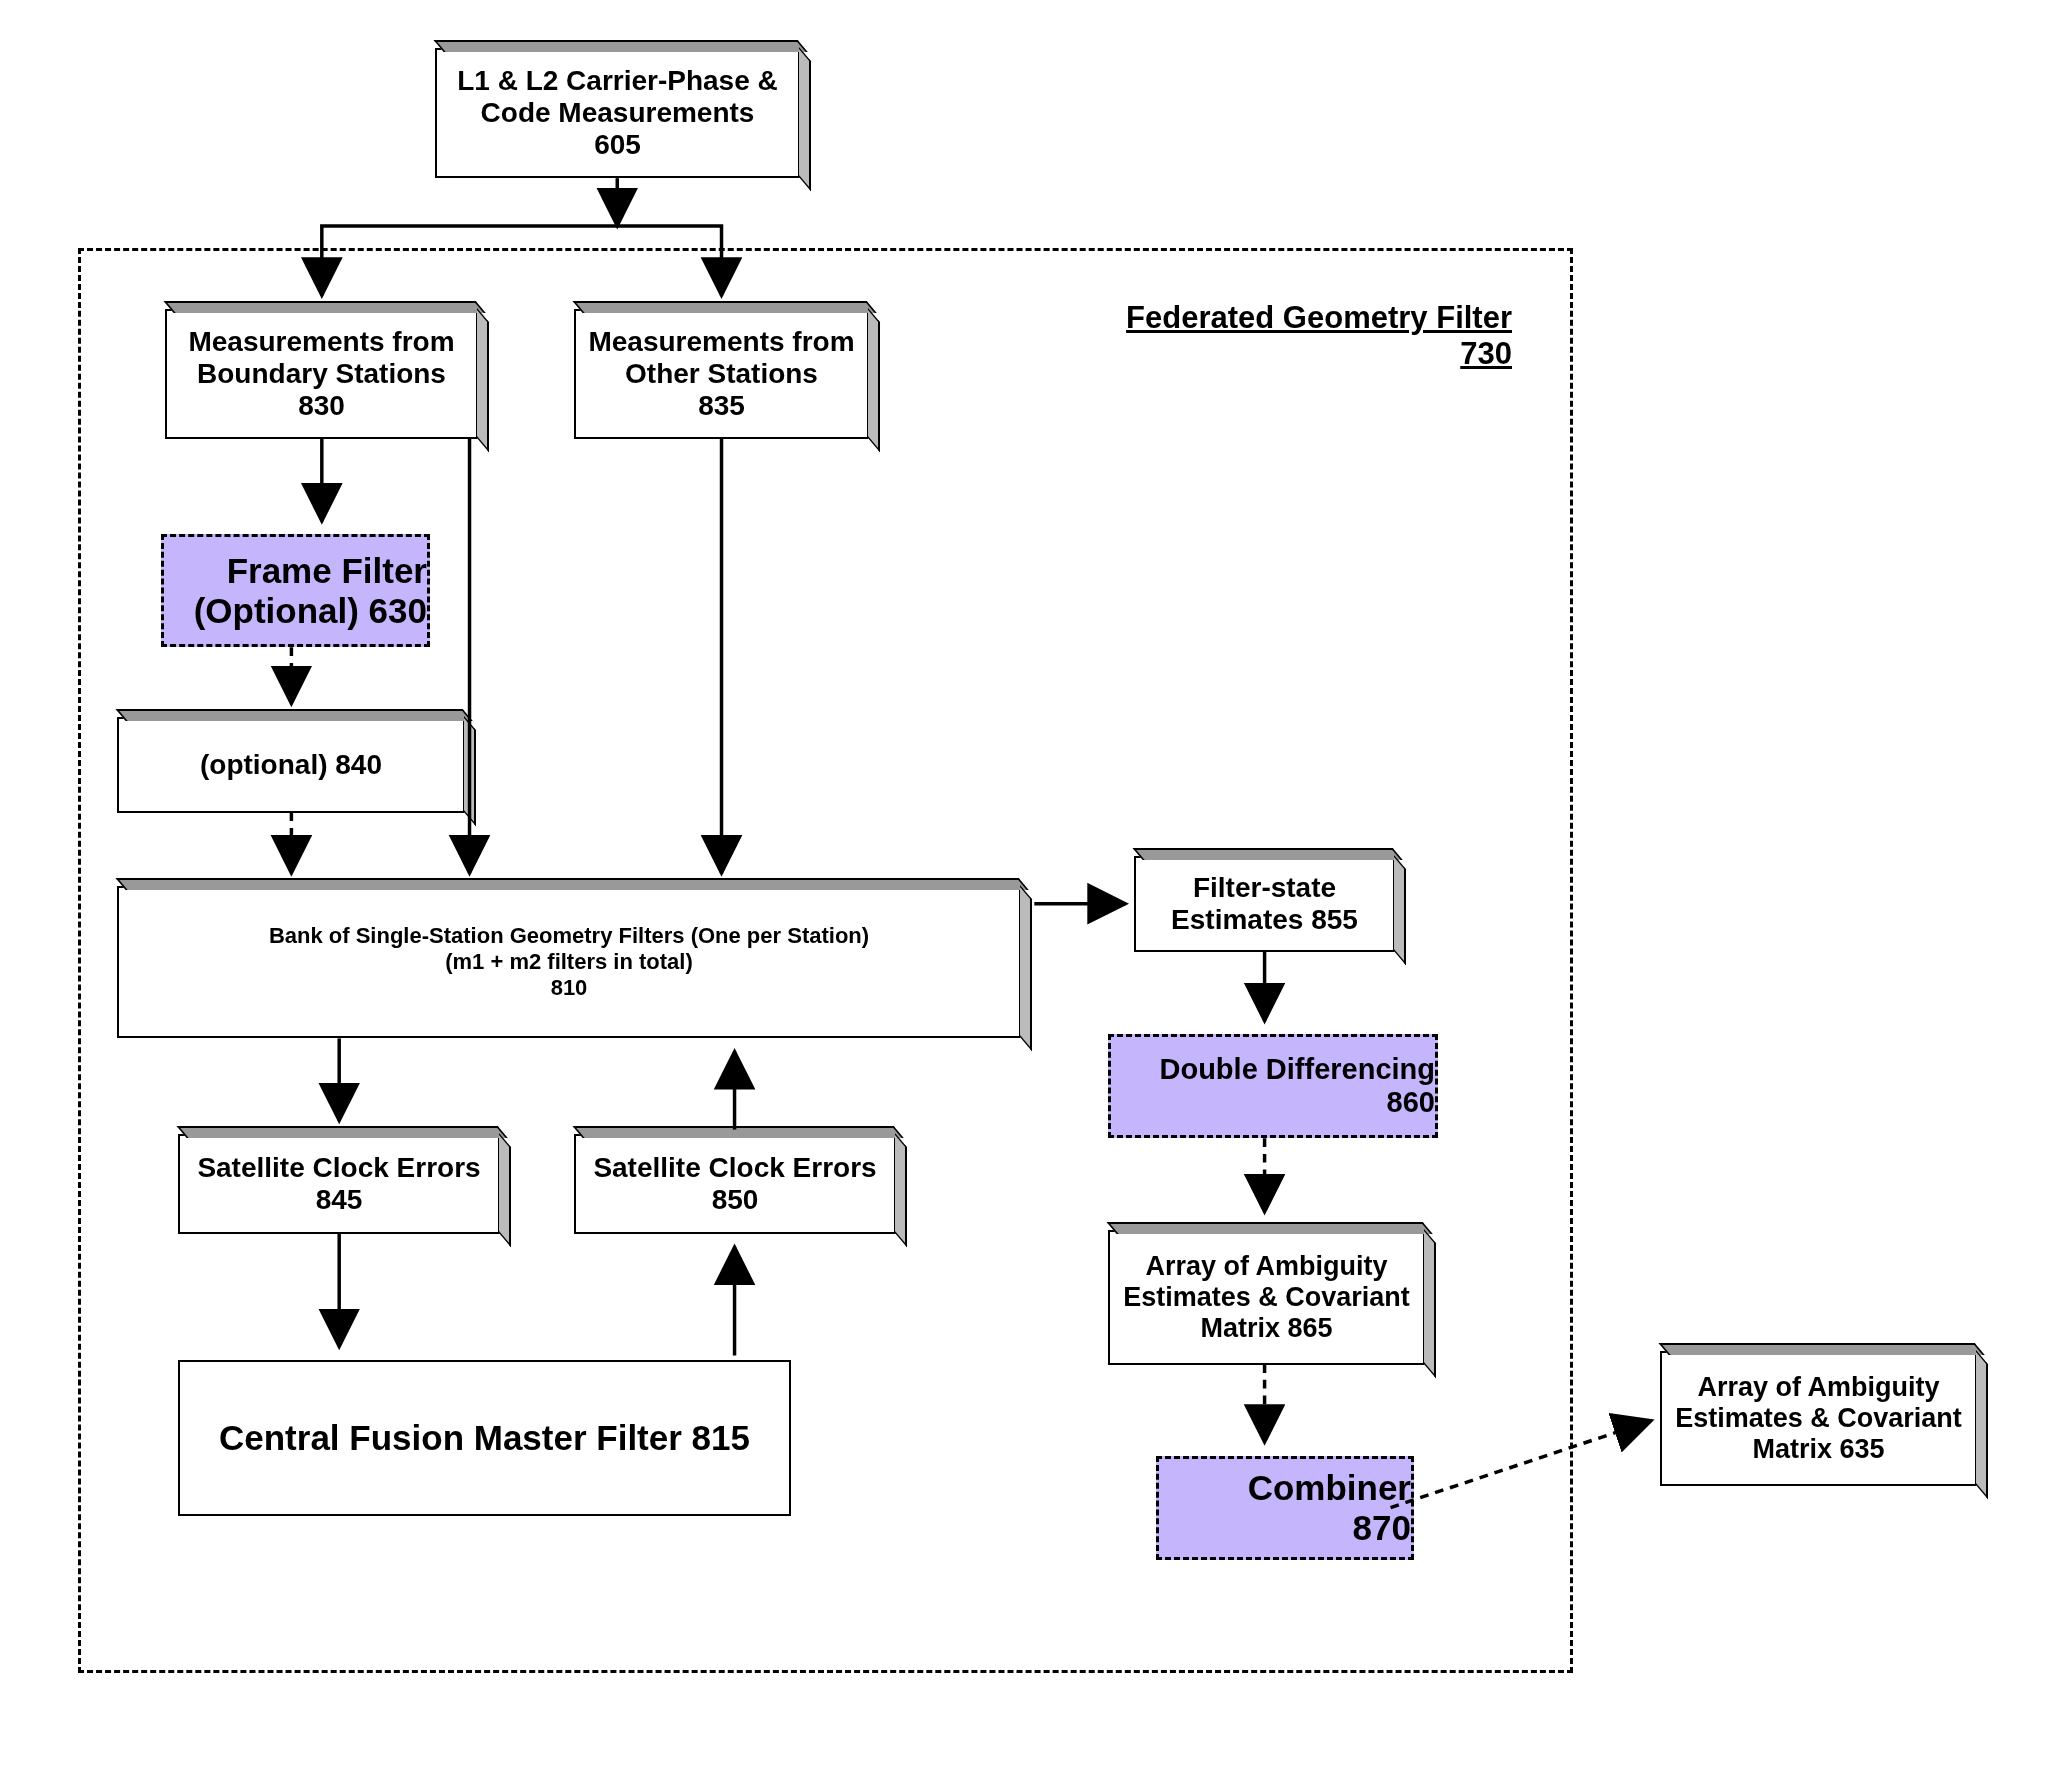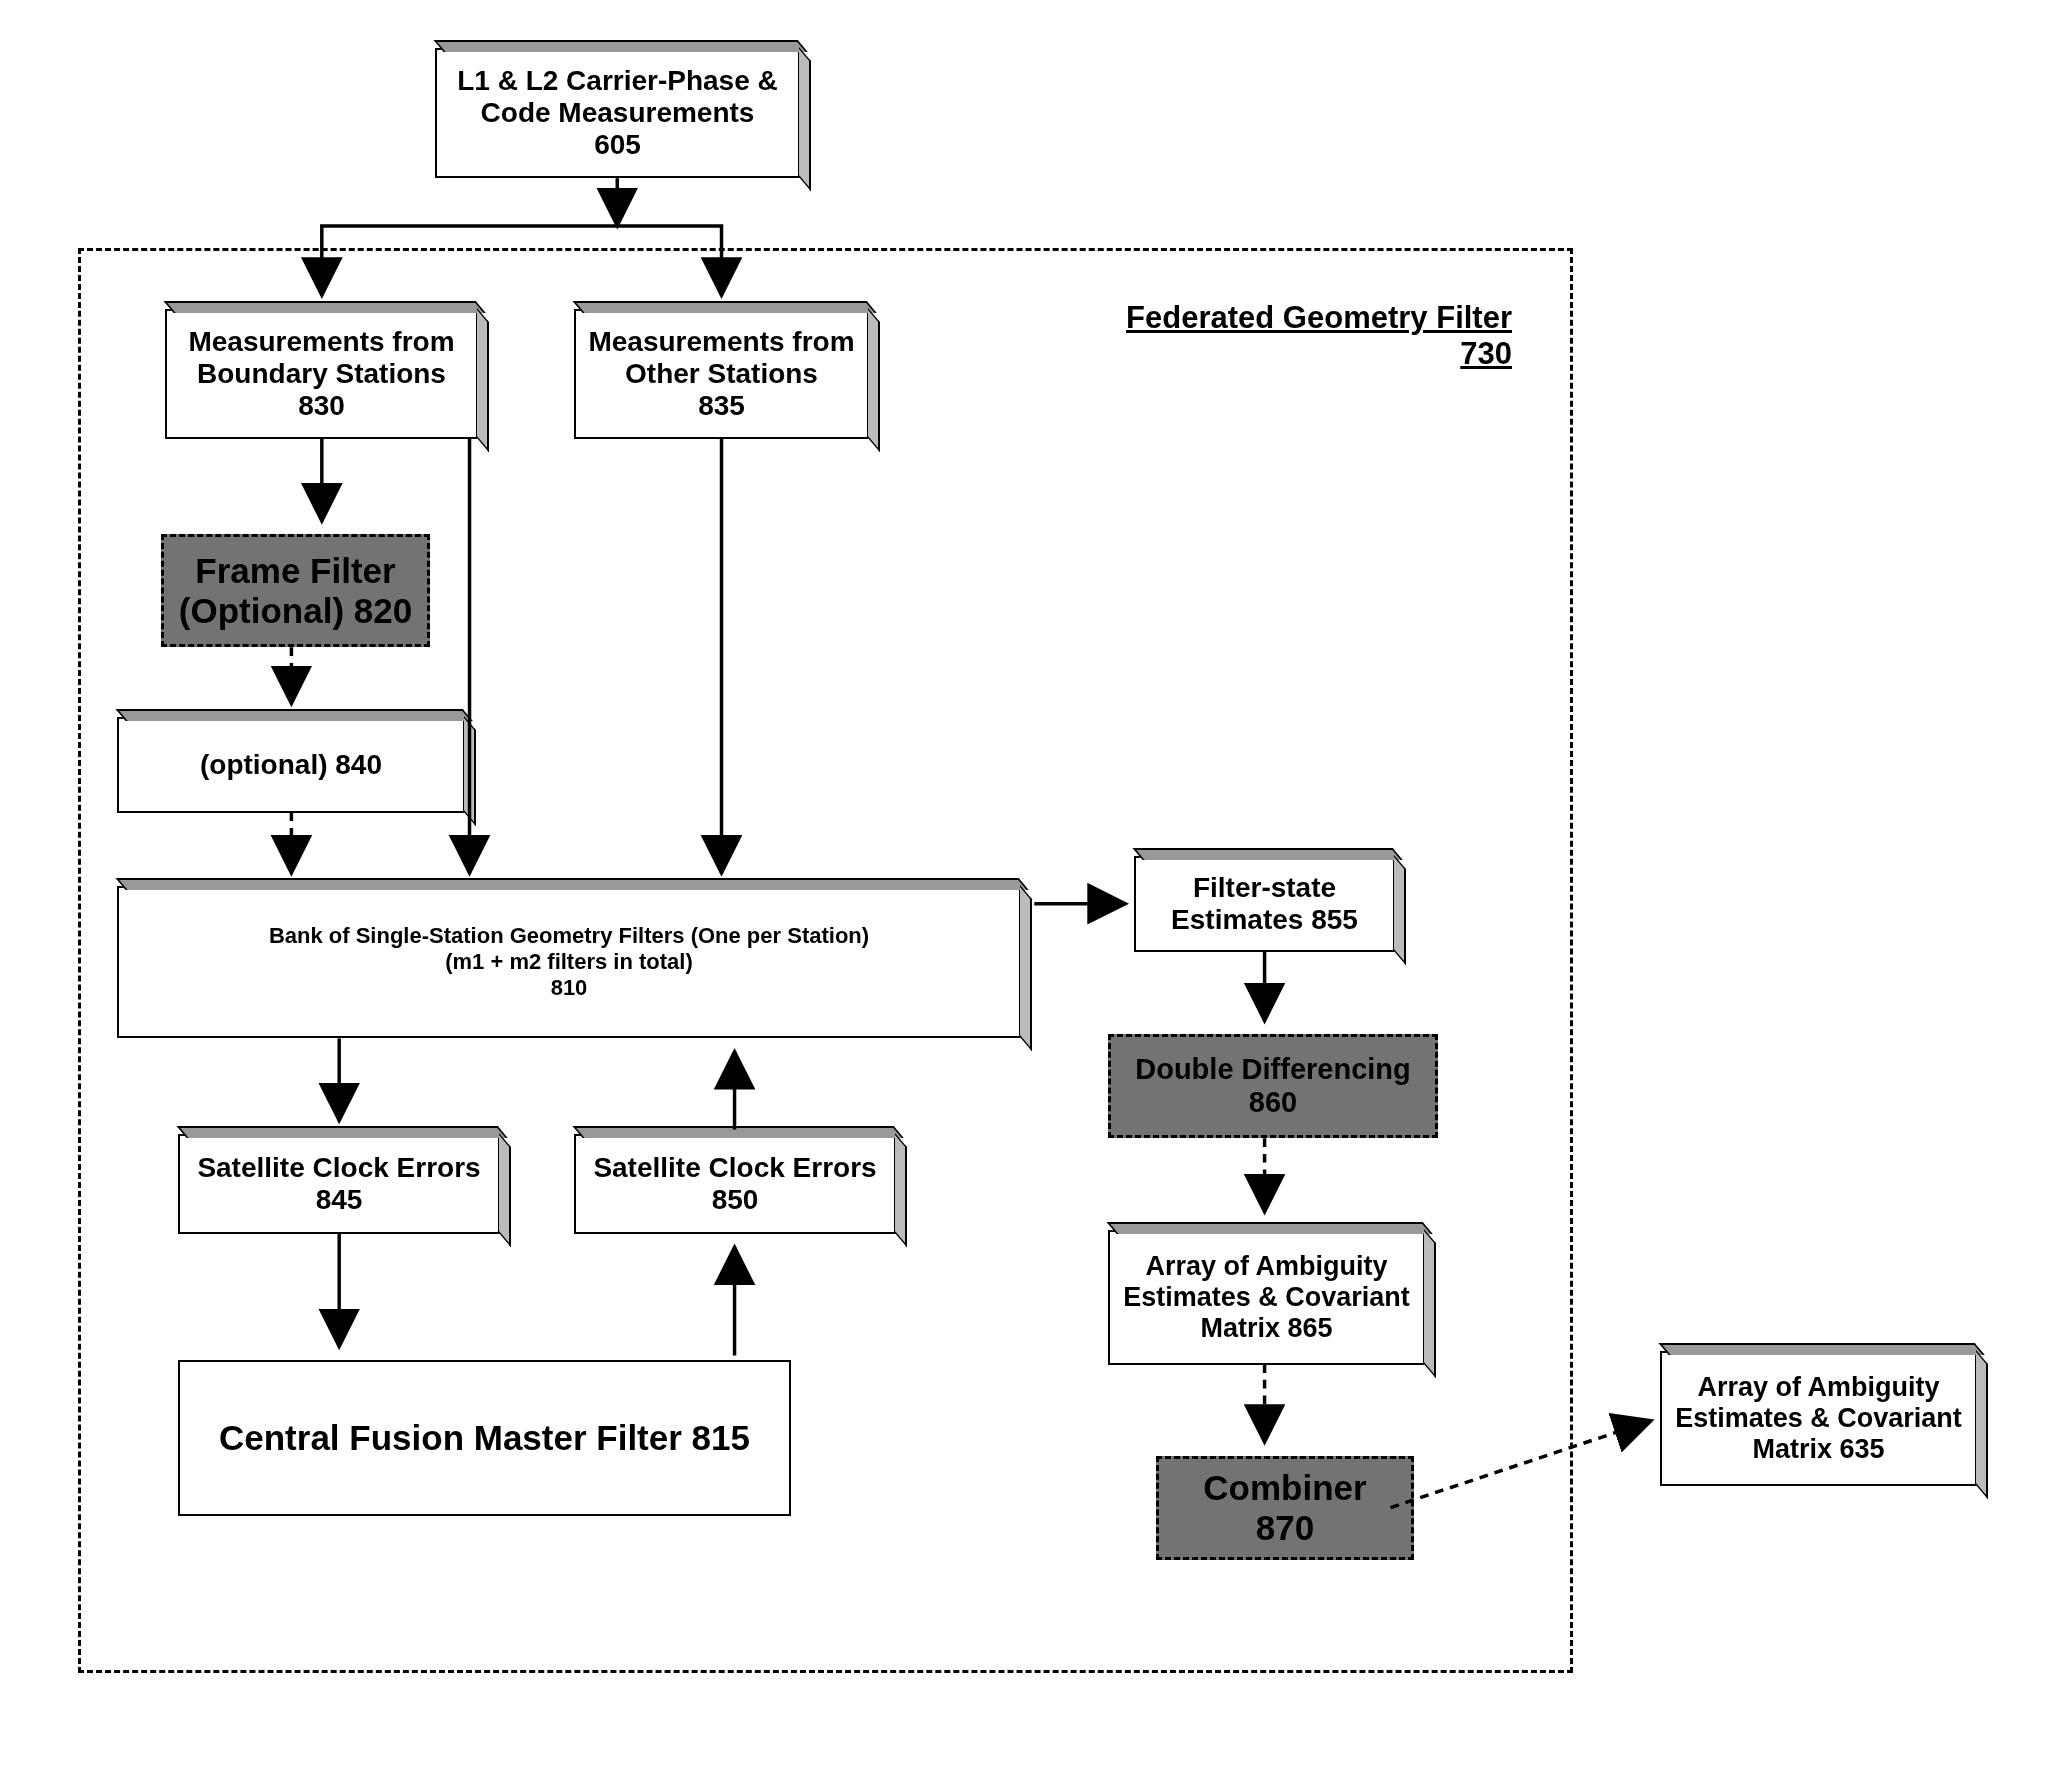--- a/index.html
+++ b/index.html
@@ -64,25 +64,25 @@
     display: flex;
     justify-content: center;
     align-items: center;
     text-align: center;
     font-size: 31px;
     font-weight: bold;
   }
   .dashbox {
     position: absolute;
     border: 3.5px dashed #000;
-    background: #737373;
+    background: #c4b5fd;
     display: flex;
     flex-direction: column;
     justify-content: center;
-    align-items: center;
+    align-items: flex-end;
     text-align: center;
     font-size: 31px;
     font-weight: bold;
   }
   .bigdash {
     position: absolute;
     border: 3.5px dashed #000;
     background: transparent;
   }
   .title {
@@ -129,21 +129,21 @@
 <div class="cuboid" style="left:574px; top:309px; width:295px; height:130px;">
   <div class="inner">
     <span>Measurements from</span>
     <span>Other Stations</span>
     <span>835</span>
   </div>
 </div>
 
 <div class="dashbox" style="left:161px; top:534px; width:269px; height:113px; font-size:35px;">
   <span>Frame Filter</span>
-  <span>(Optional) 820</span>
+  <span>(Optional) 630</span>
 </div>
 
 <div class="cuboid" style="left:117px; top:717px; width:348px; height:96px;">
   <div class="inner">
     <span>(optional) 840</span>
   </div>
 </div>
 
 <div class="cuboid" style="left:117px; top:886px; width:904px; height:152px;">
   <div class="inner" style="font-size:22px;">

